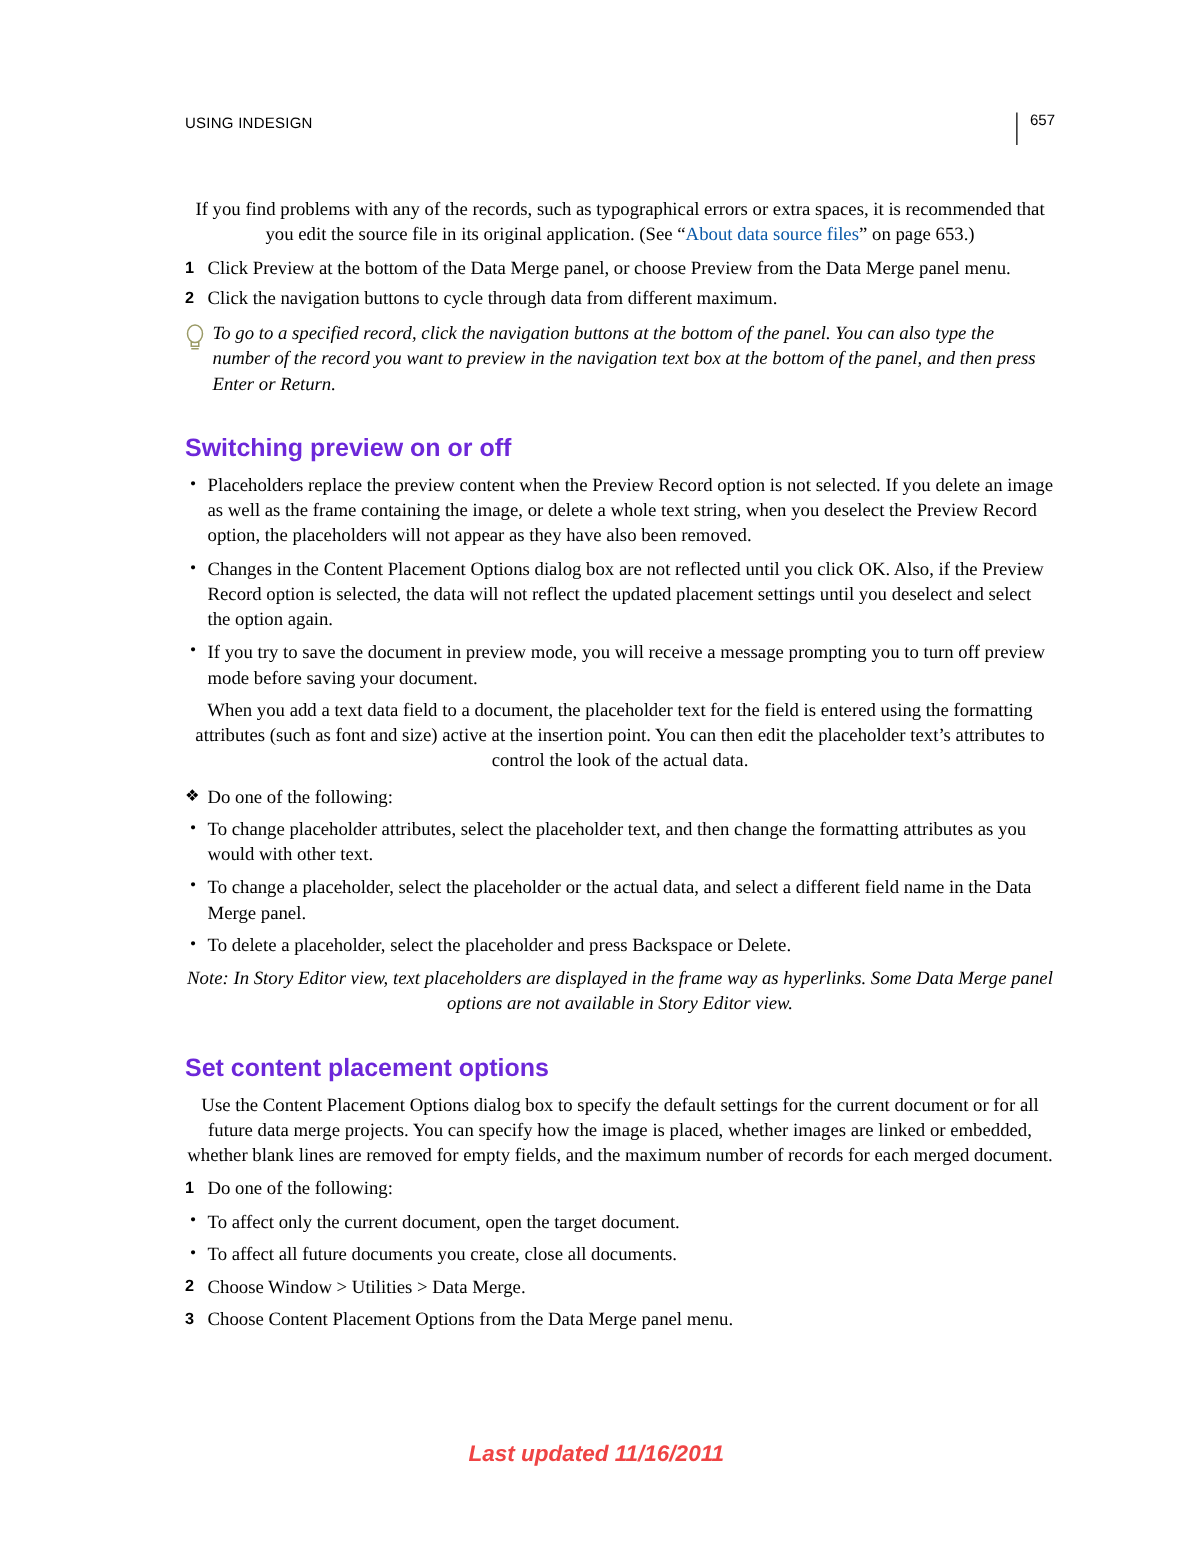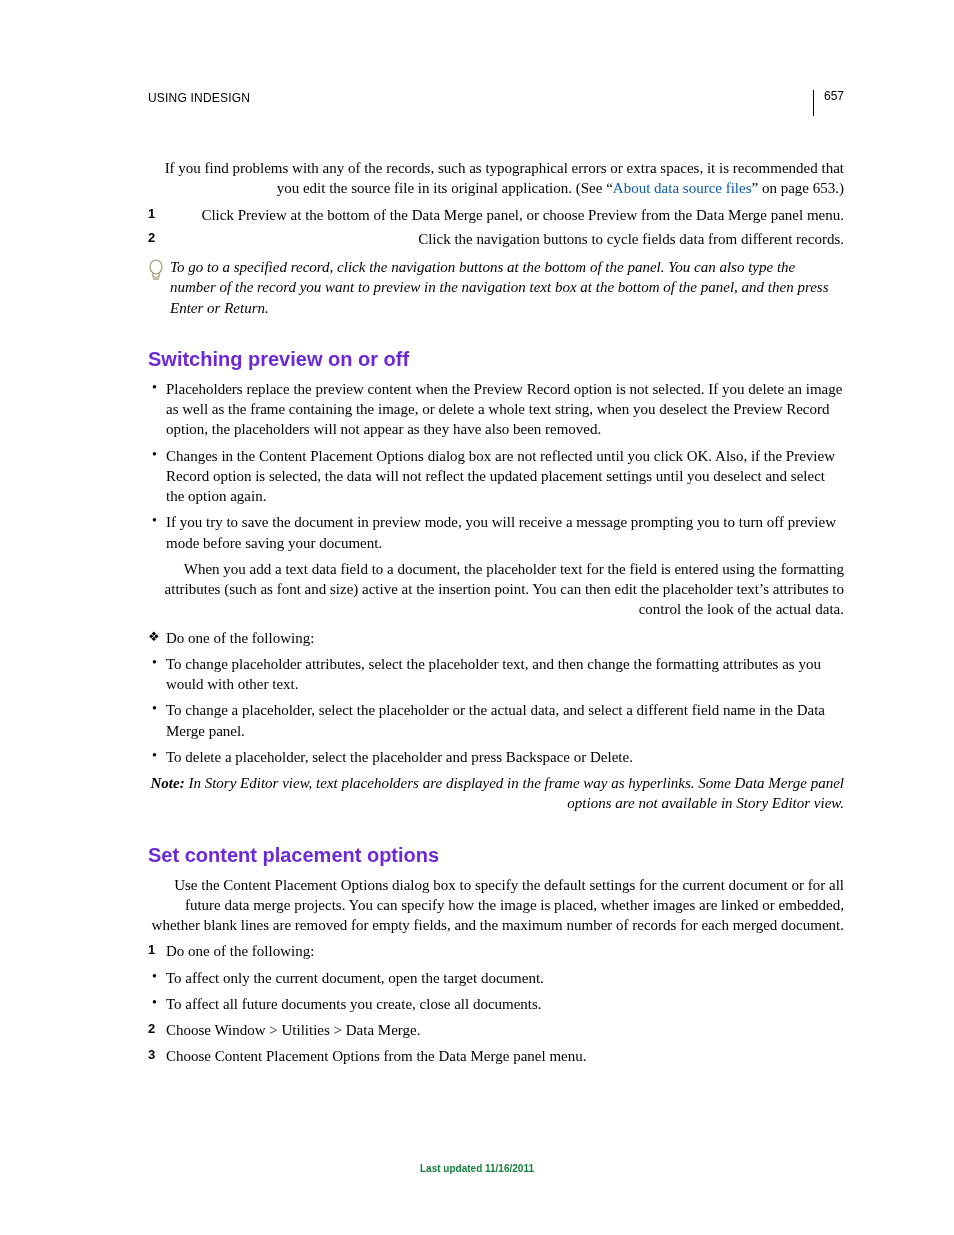--- a/index.html
+++ b/index.html
@@ -36,29 +36,28 @@
     font-family: "Myriad Pro", "Segoe UI", Arial, sans-serif;
     font-size: 12px;
     font-weight: normal;
     text-align: right;
     padding-left: 10px;
     border-left: 1px solid #000;
     height: 26px;
     line-height: 12px;
     padding-top: 0;
   }
-  .body p { margin: 0 0 6px 0; text-align: right; }
+  .body p { margin: 0 0 6px 0; text-align: center; }
   .intro { margin-bottom: 6px; }
   .link { color: #0b5aa8; }
   ol.steps {
     list-style: none;
     padding: 0;
     margin: 4px 0 8px 0;
     counter-reset: step;
-    text-align: right;
   }
   ol.steps > li {
     counter-increment: step;
     position: relative;
     padding-left: 18px;
     margin: 4px 0;
   }
   ol.steps > li::before {
     content: counter(step);
     position: absolute;
@@ -112,21 +111,21 @@
    list-style: none;
   }
   .diamond-item::before {
    content: "❖";
    position: absolute;
    left: 0;
    top: 0;
    font-size: 13px;
   }
   .note { margin-top: 8px; }
-  .note .note-label { font-weight: bold; font-style: italic; }
+  .note .note-label { font-weight: normal; font-style: italic; }
   .note .note-body { font-style: italic; }
   .mixed-list { list-style: none; padding: 0; margin: 6px 0; }
   .mixed-list > li { position: relative; padding-left: 18px; margin: 6px 0; }
   .mixed-list > li.num::before {
     position: absolute; left: 0; top: 0;
     font-family: "Myriad Pro","Segoe UI",Arial,sans-serif;
     font-weight: bold; font-size: 13px;
   }
   .mixed-list > li.num1::before { content: "1"; }
   .mixed-list > li.num2::before { content: "2"; }
@@ -134,22 +133,23 @@
   .mixed-list > li.bul::before {
     content: "•"; position: absolute; left: 4px; top: 0; font-size: 14px;
   }
   .footer {
     position: absolute;
     bottom: 60px;
     left: 0; right: 0;
     text-align: center;
     font-family: "Myriad Pro","Segoe UI",Arial,sans-serif;
     font-weight: bold;
-    color: #15803d;
-    font-size: 10px;
+    color: #ef4444;
+    font-size: 18px;
+    font-style: italic;
   }
 </style>
 </head>
 <body>
 
 <div class="page">
 
   <div class="header-row">
     <div class="header-left">
       <div class="line1">USING INDESIGN</div>
@@ -158,21 +158,21 @@
   </div>
 
   <div class="body">
 
     <p class="intro">
       <span>If you find problems with any of the records, such as typographical errors or extra spaces, it is recommended that you edit the source file in its original application. (See “</span><span class="link">About data source files</span><span>” on page 653.)</span>
     </p>
 
     <ol class="steps">
       <li>Click Preview at the bottom of the Data Merge panel, or choose Preview from the Data Merge panel menu.</li>
-      <li>Click the navigation buttons to cycle fields data from different records.</li>
+      <li>Click the navigation buttons to cycle through data from different maximum.</li>
     </ol>
 
     <div class="tip">
       <span class="tip-icon">
         <svg width="16" height="24" viewBox="0 0 16 24">
           <ellipse cx="8" cy="8" rx="6" ry="7" fill="none" stroke="#9a9a66" stroke-width="1.2"></ellipse>
           <path d="M5 14 L5 18 L11 18 L11 14" fill="none" stroke="#9a9a66" stroke-width="1.2"></path>
           <line x1="5" y1="20" x2="11" y2="20" stroke="#9a9a66" stroke-width="1.2"></line>
         </svg>
       </span>

